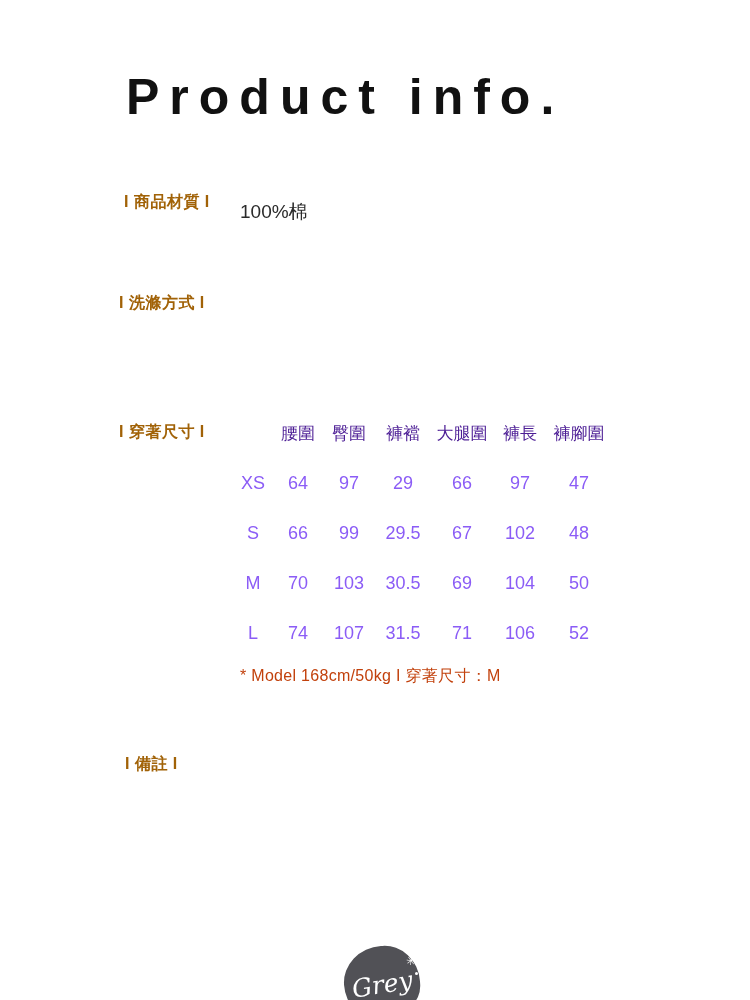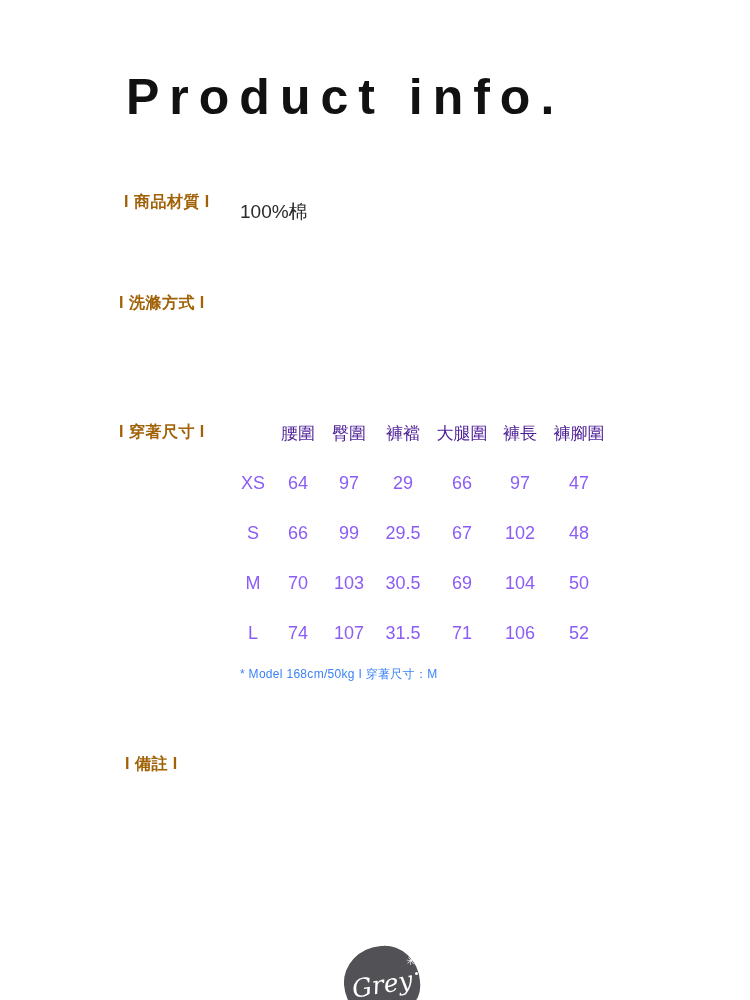--- a/index.html
+++ b/index.html
@@ -26,21 +26,21 @@
   .lbl-size{left:119px;top:386px;}
   .size-table{
     position:absolute;left:228px;top:372px;border-collapse:collapse;
   }
   .size-table td{
     height:50px;padding:0;text-align:center;vertical-align:middle;
     font-size:18px;color:#8b5cf6;white-space:nowrap;
   }
   .size-table tr.head td{font-size:17px;color:#4c1d95;}
   .size-note{
-    position:absolute;left:240px;top:630px;font-size:12px;color:#3b82f6;
+    position:absolute;left:240px;top:630px;font-size:16px;color:#c2410c;
     letter-spacing:0.3px;white-space:nowrap;
   }
   .lbl-remark{left:125px;top:718px;}
   .val-remark{left:252px;top:719px;}
   .logo{position:absolute;left:344px;top:910px;width:76px;height:74px;}
   .logo-blob{
     position:absolute;inset:0;background:#515156;
     border-radius:53% 47% 55% 45% / 50% 52% 46% 52%;
     transform:rotate(-4deg);
   }

